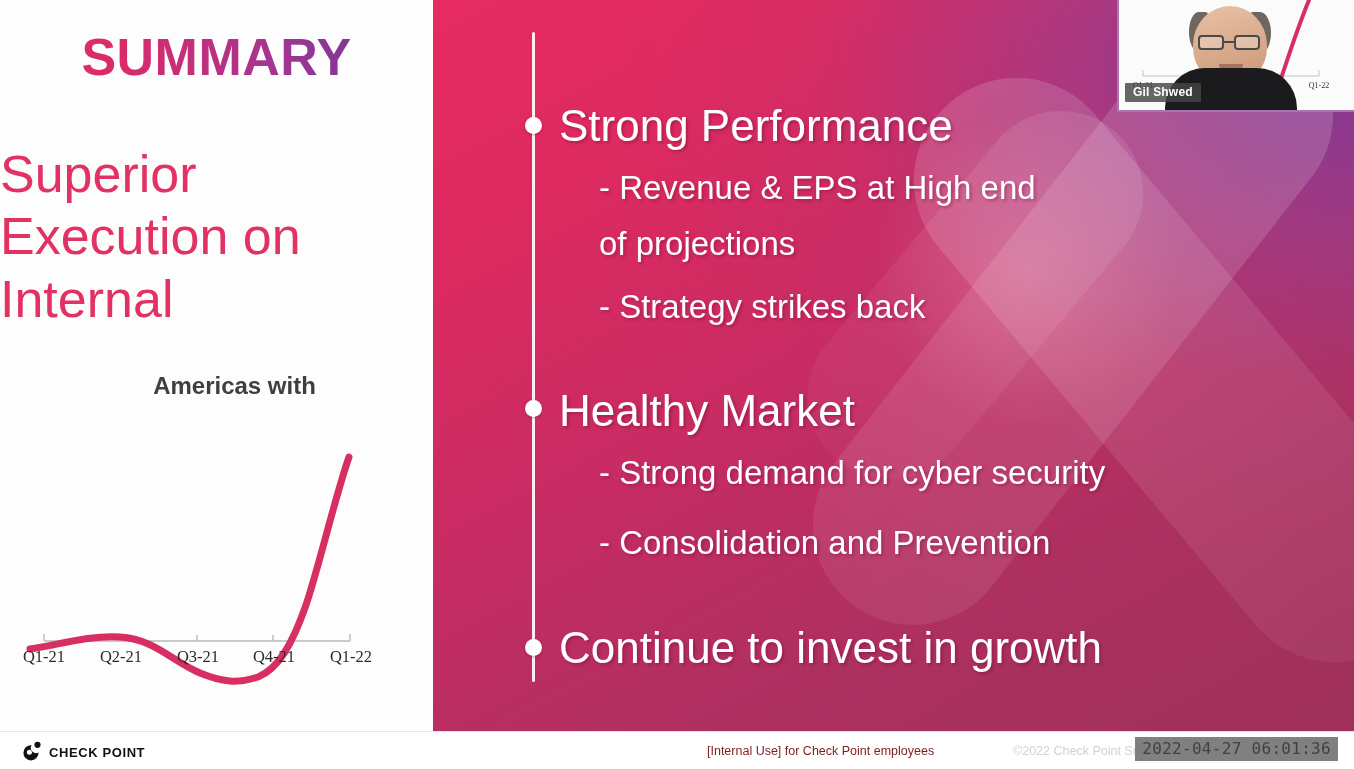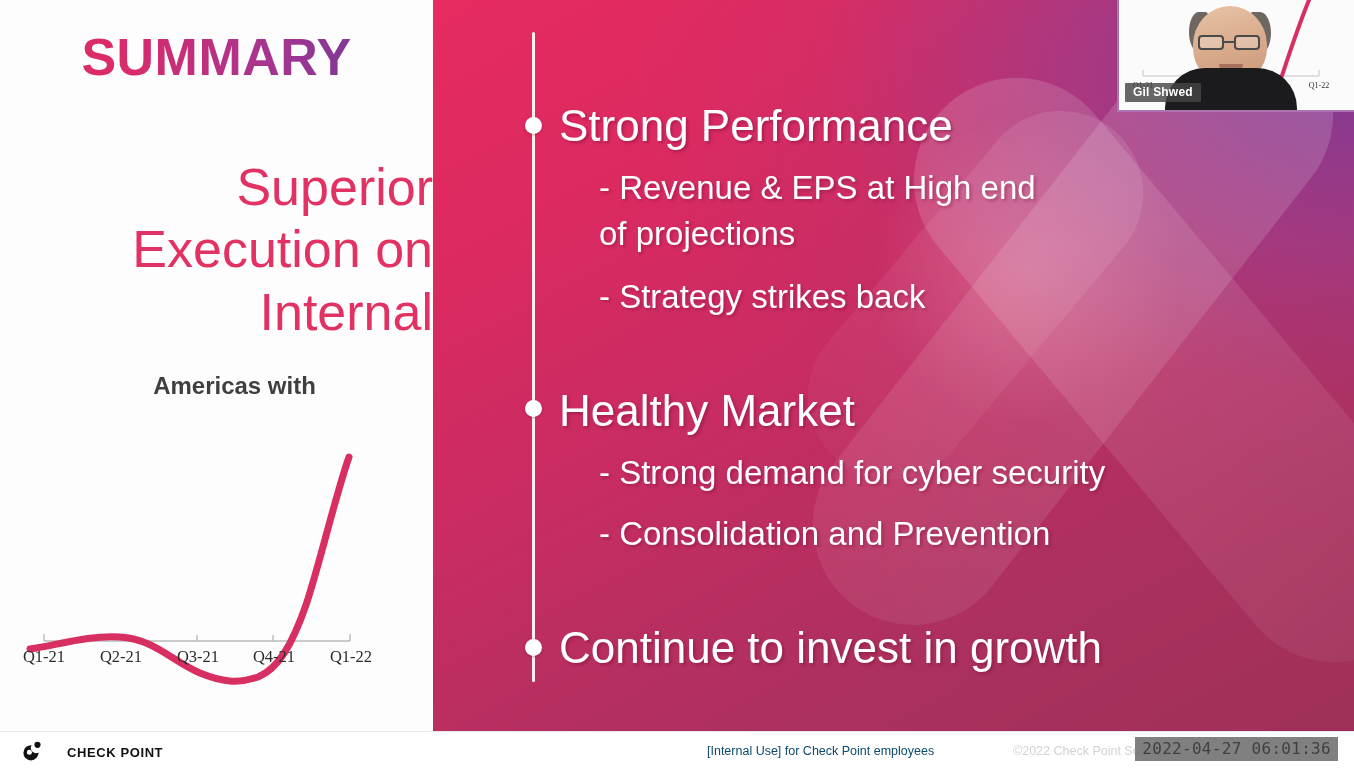--- a/index.html
+++ b/index.html
@@ -36,25 +36,24 @@
     line-height:1;
     background:linear-gradient(90deg,#E22A62 0%,#D82C6B 30%,#A63490 62%,#5E3C9B 100%);
     -webkit-background-clip:text;
     background-clip:text;
     color:transparent;
     -webkit-text-fill-color:transparent;
   }
 
   #headline{
     position:absolute; left:0; top:143px; width:433px;
-    text-align:right;
+    text-align:left;
     font-size:52px; font-weight:400;
     line-height:1.2;
     color:#E23264;
-    margin-top:13px;
   }
 
   #chart-caption{
     position:absolute; left:0; top:366px; width:433px;
     text-align:center;
     font-size:24px; font-weight:bold;
     line-height:1.65;
     color:#3f3f3f;
     margin-left:18px;
   }
@@ -126,20 +125,21 @@
   .bullet-head{
     font-size:44px; font-weight:400; color:#ffffff;
     line-height:1.05; white-space:nowrap;
     text-shadow:2px 2px 3px rgba(120,15,55,0.45);
   }
   .sub-list{ margin-top:16px; }
   .sub-item{
     font-size:33px; font-weight:400; color:#ffffff;
     line-height:1.38; margin-left:40px;
     text-shadow:2px 2px 3px rgba(120,15,55,0.40);
+    margin-top:10px;
   }
 
   #block-1{ top:103px; }
   #block-2{ top:388px; }
   #block-3{ top:625px; }
 
   
   #pip{
     position:absolute; left:1117px; top:0; width:237px; height:112px;
     overflow:hidden;
@@ -203,29 +203,29 @@
   }
 
   
   #footer{
     position:absolute; left:0; top:731px; width:1354px; height:38px;
     background:#ffffff;
     border-top:1px solid #e6e6e6;
   }
   #logo{
     position:absolute; left:20px; top:9px;
-    display:flex; align-items:center; gap:25px;text-align:right;
+    display:flex; align-items:center; gap:7px;text-align:right;
   }
   #logo-mark{ width:22px; height:22px; position:relative; }
   #logo-text{
     font-size:13px; font-weight:bold; letter-spacing:0.6px; color:#111111;
   }
   #internal-note{
     position:absolute; left:707px; top:12px;
-    font-size:12.5px; color:#0c4a6e; white-space:nowrap;
+    font-size:12.5px; color:#7f1d1d; white-space:nowrap;
   }
   #copyright{
     position:absolute; left:1013px; top:12px;
     font-size:12.5px; color:#d2d2d2; white-space:nowrap;
   }
   #timestamp{
     position:absolute; right:16px; top:737px;
     padding:2px 7px 3px 7px;
     background:rgba(110,110,110,0.88);
     color:#404040;
@@ -298,21 +298,21 @@
           <div class="sub-item">- Revenue &amp; EPS at High end</div>
           <div class="sub-item">of projections</div>
           <div class="sub-item" style="margin-top:18px">- Strategy strikes back</div>
         </div>
       </div>
 
       <div class="bullet-block" id="block-2">
         <div class="bullet-head">Healthy Market</div>
         <div class="sub-list">
           <div class="sub-item">- Strong demand for cyber security</div>
-          <div class="sub-item" style="margin-top:15px">- Consolidation and Prevention</div>
+          <div class="sub-item" style="margin-top:24px">- Consolidation and Prevention</div>
         </div>
       </div>
 
       <div class="bullet-block" id="block-3">
         <div class="bullet-head">Continue to invest in growth</div>
       </div>
     </div>
 
     <div id="pip">
       <div id="pip-bg"></div>

